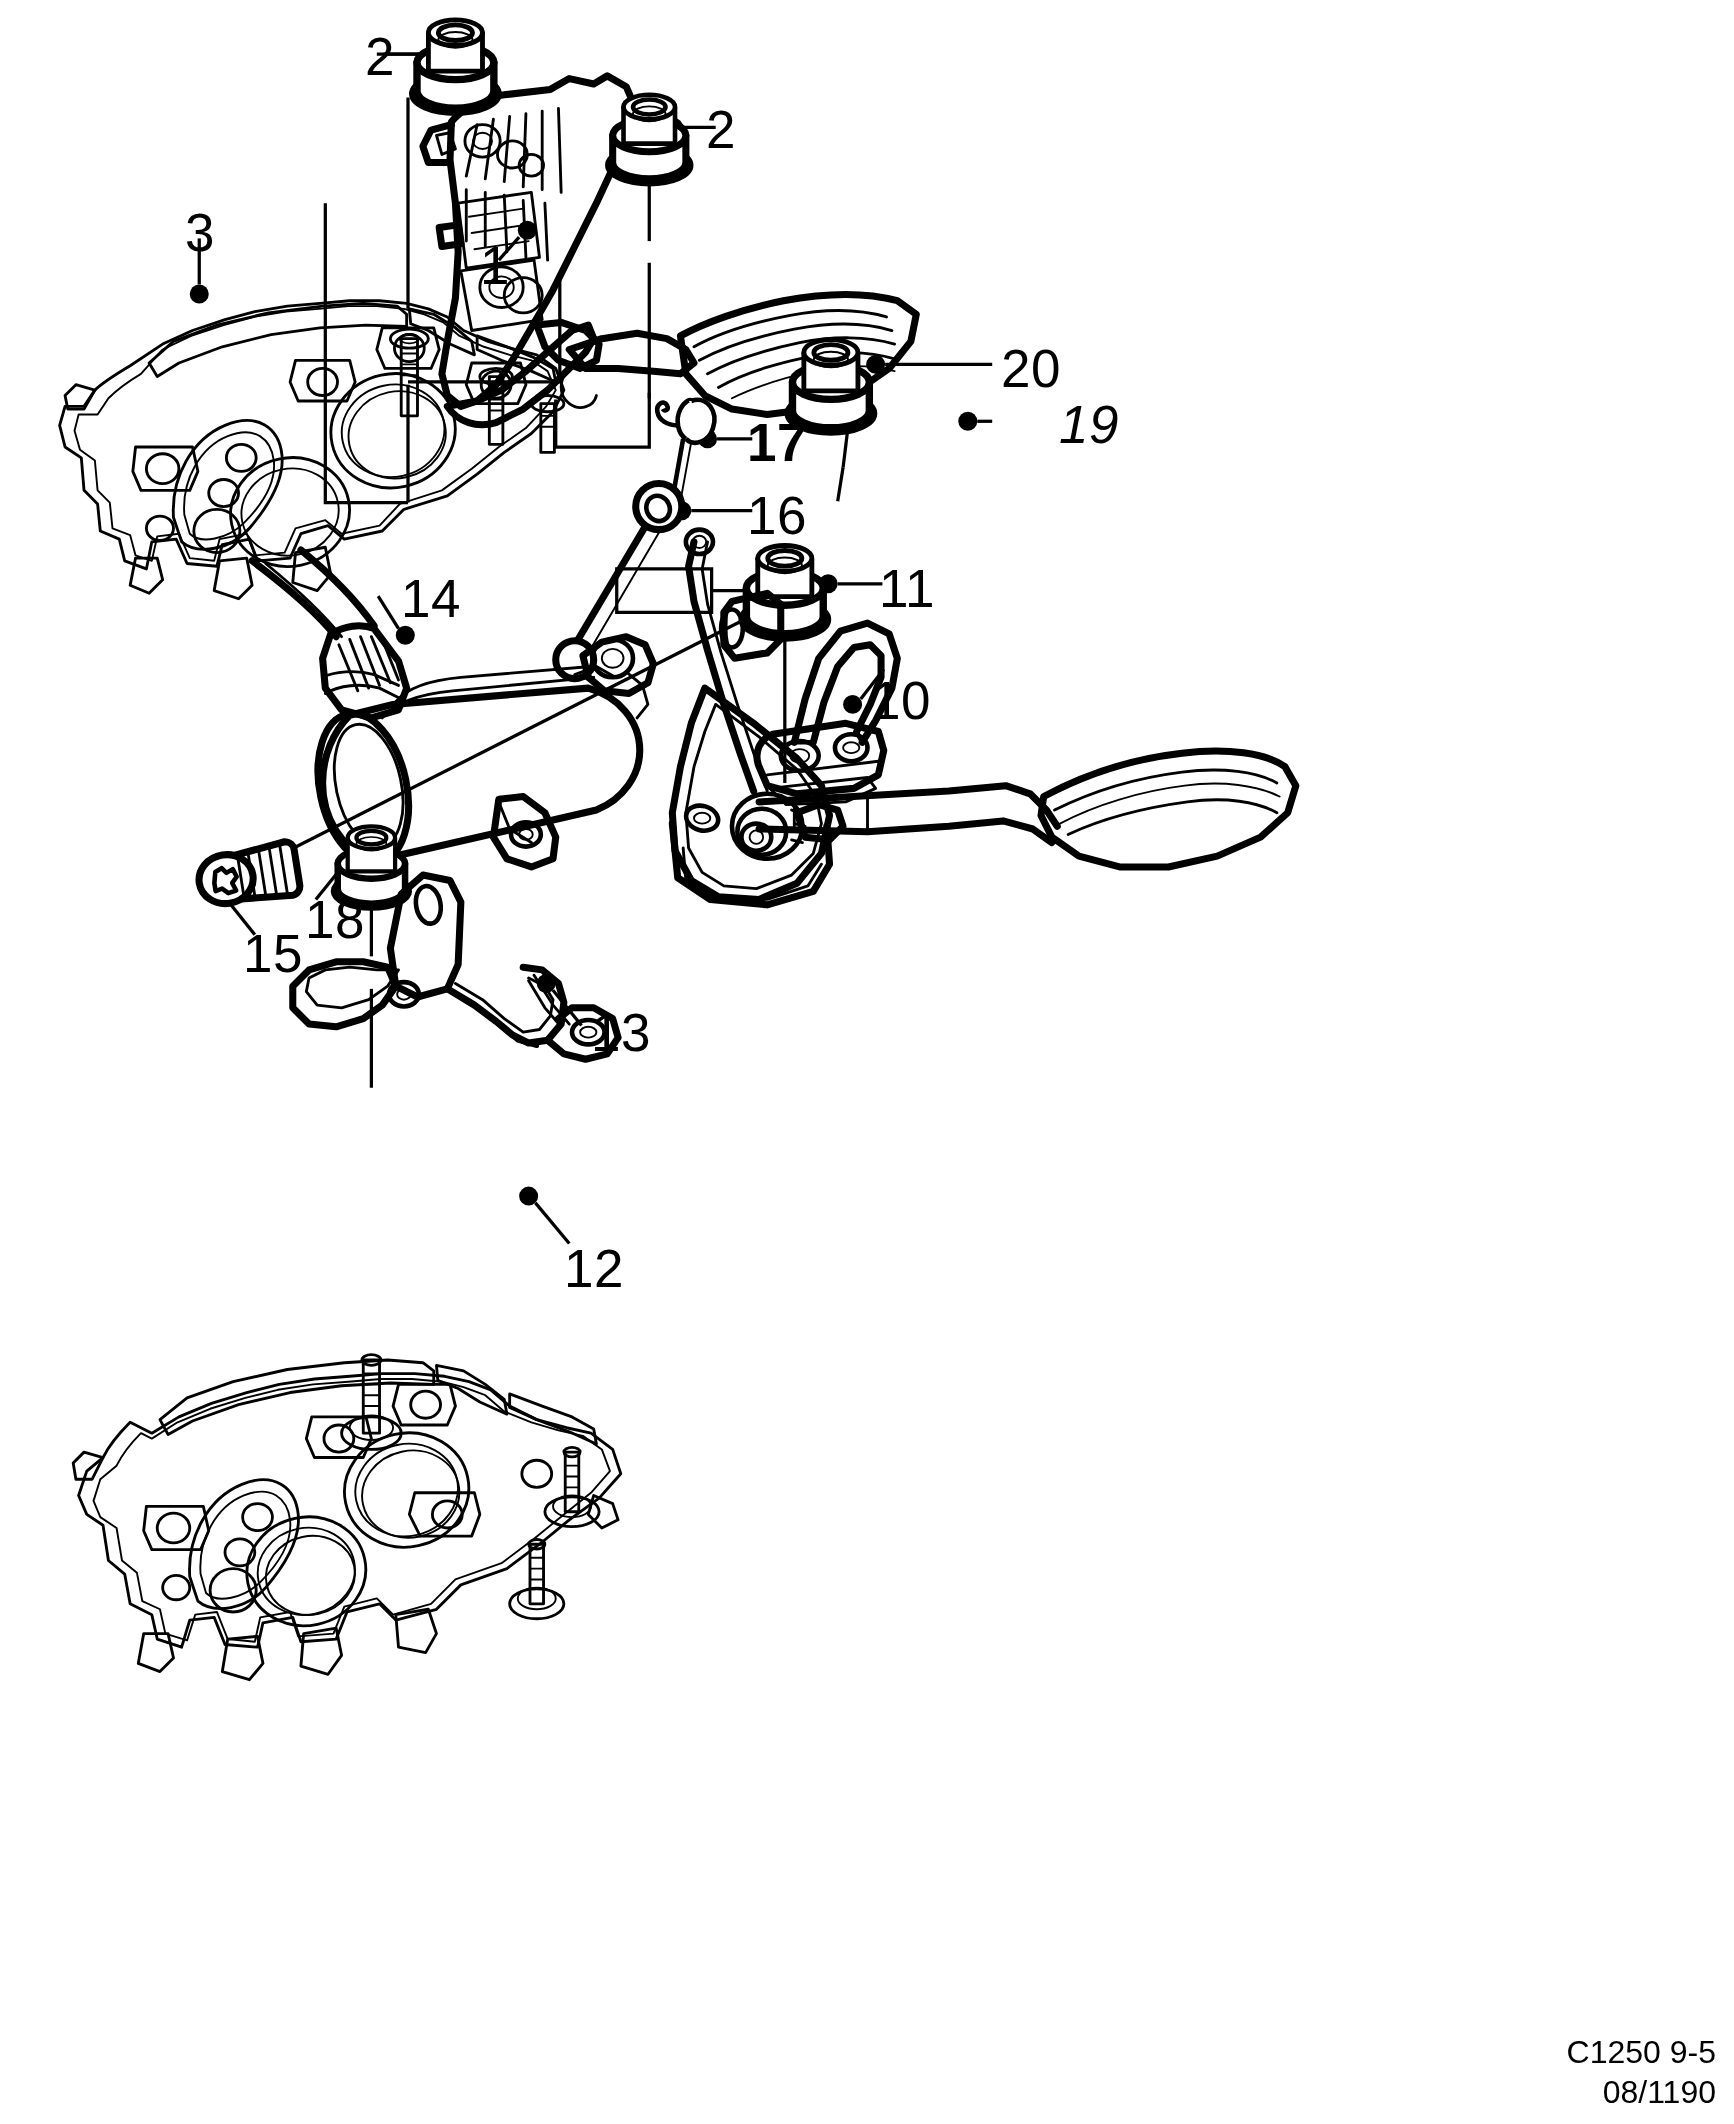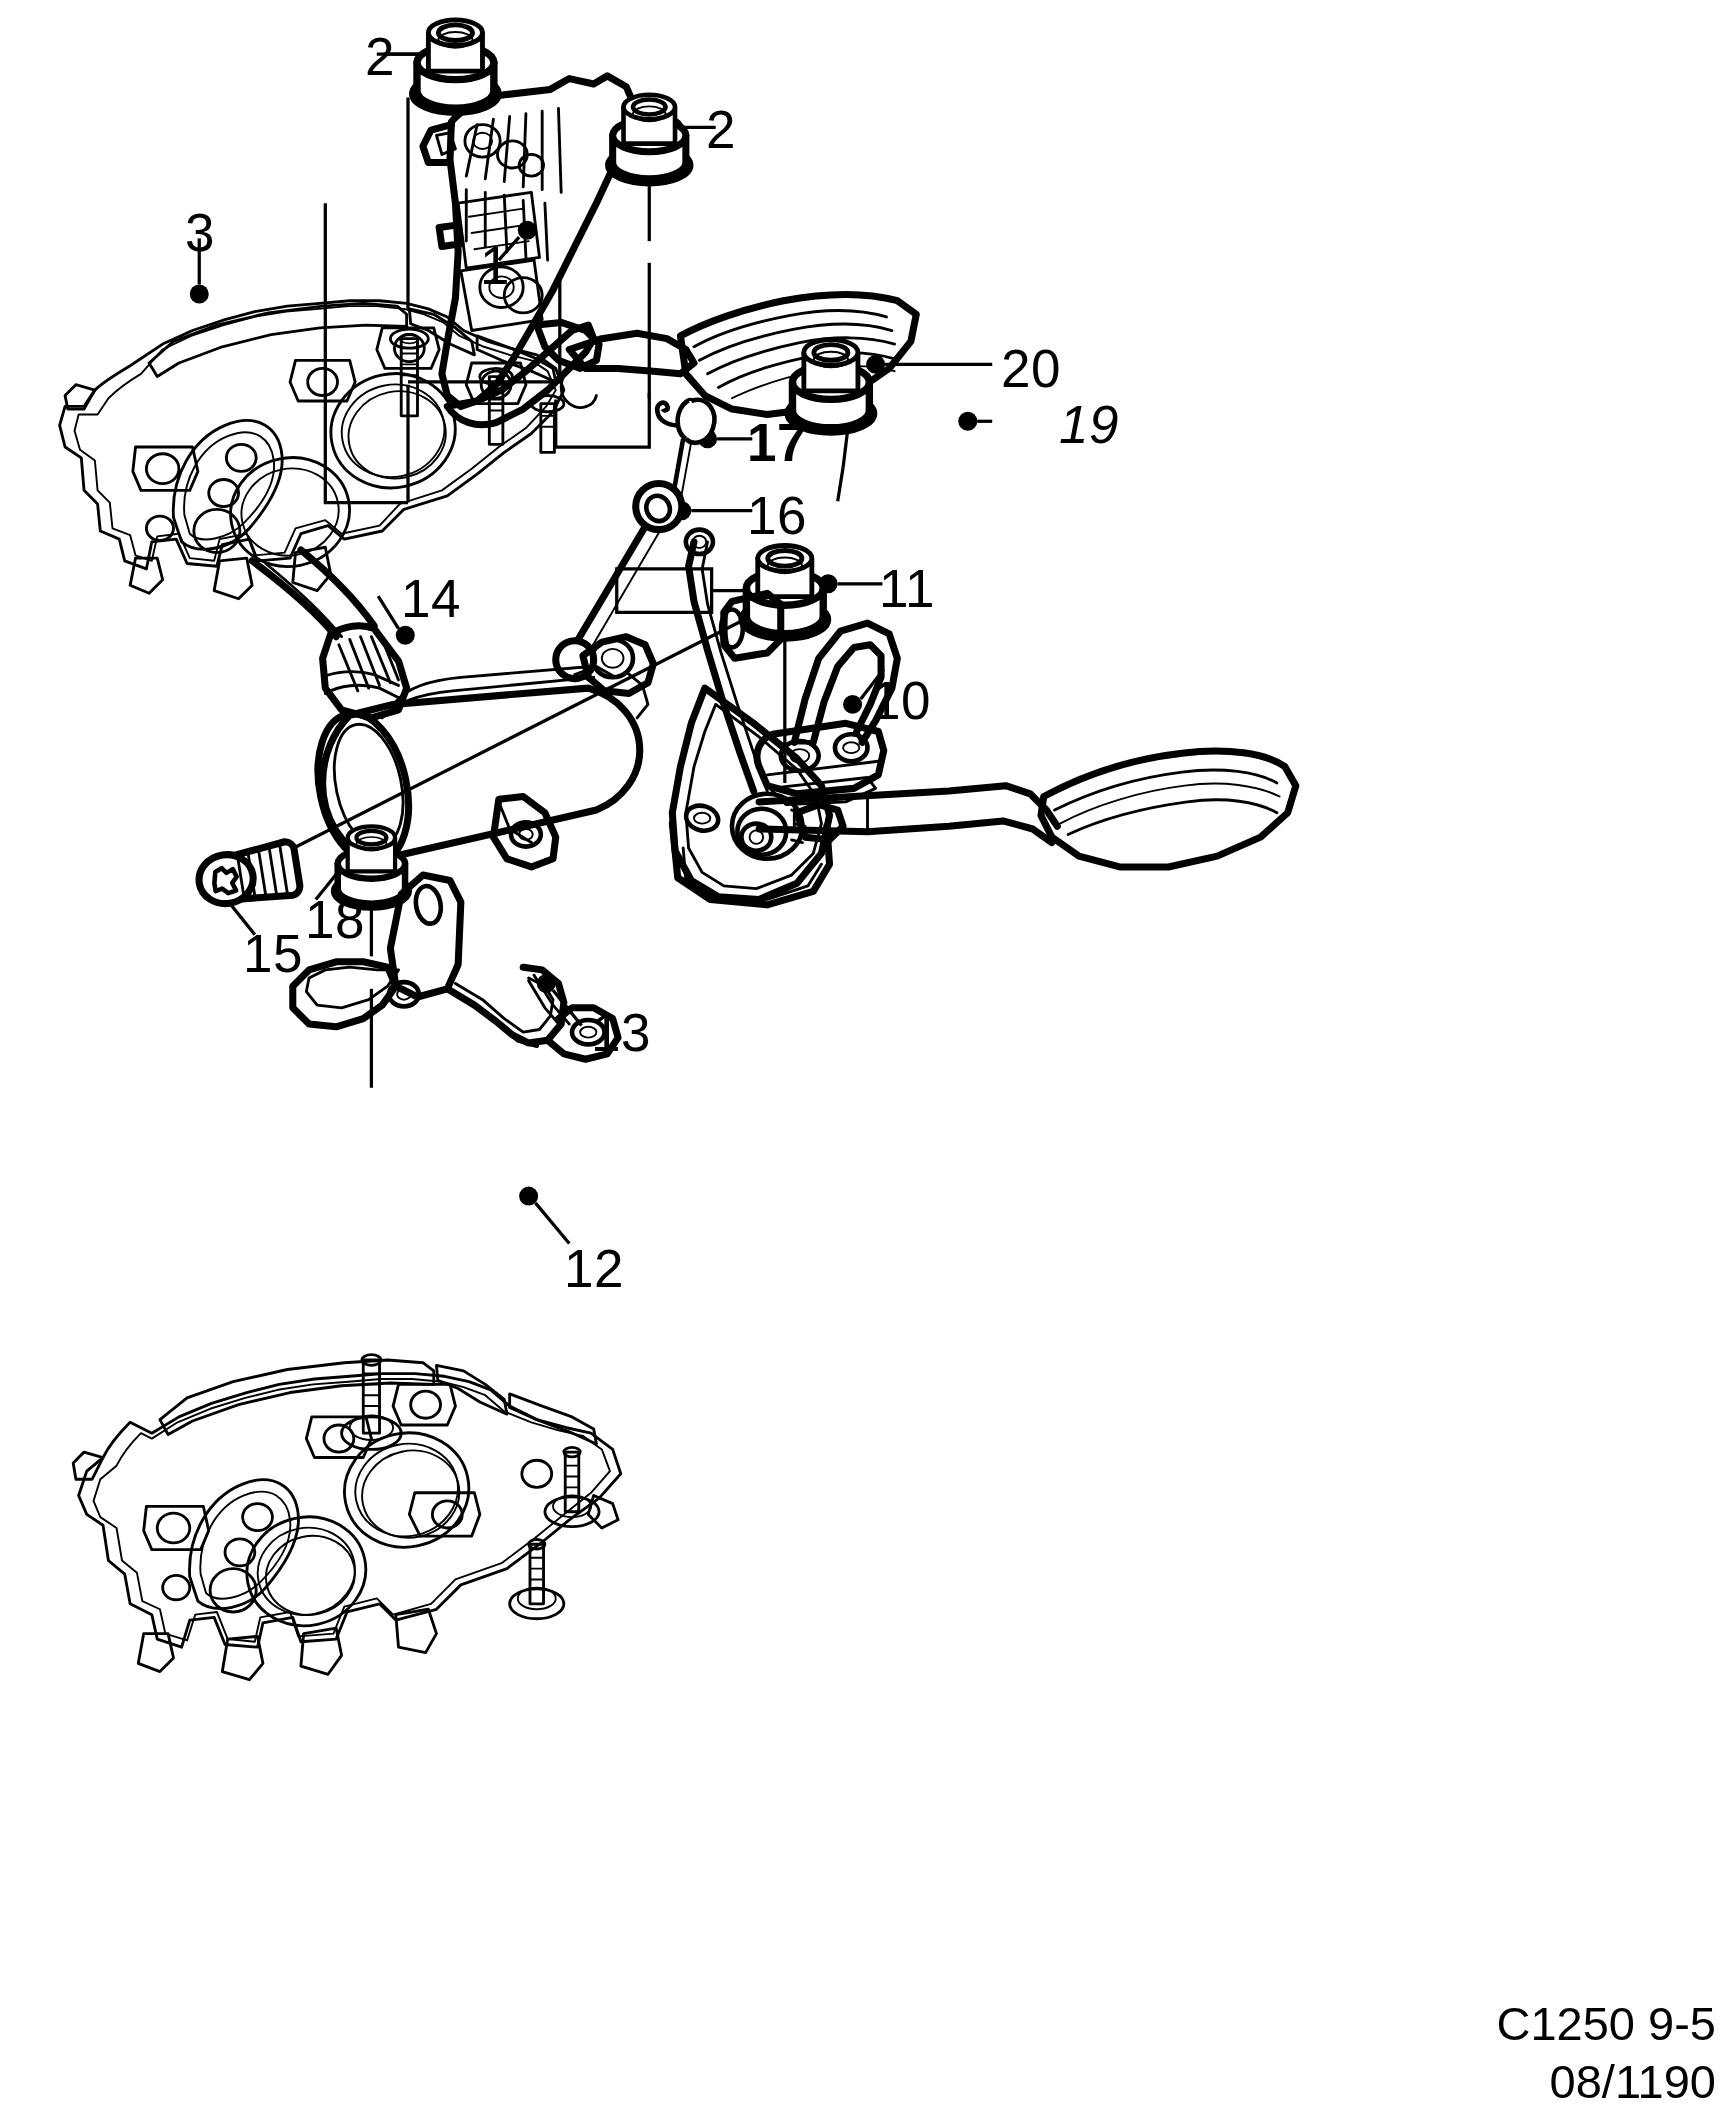--- a/index.html
+++ b/index.html
@@ -35,21 +35,21 @@
     color: #000;
     white-space: nowrap;
     letter-spacing: 0.4px;
   }
   .footer-block {
     position: absolute;
     right: 19px;
     bottom: 12px;
     text-align: right;
     font-family: "Liberation Sans", sans-serif;
-    font-size: 47px;
+    font-size: 32px;
     line-height: 1.25;
     color: #000;
     white-space: nowrap;
   }
   .footer-line { display: block; }
 </style>
 </head>
 <body>
 
 <div id="diagram-root">

